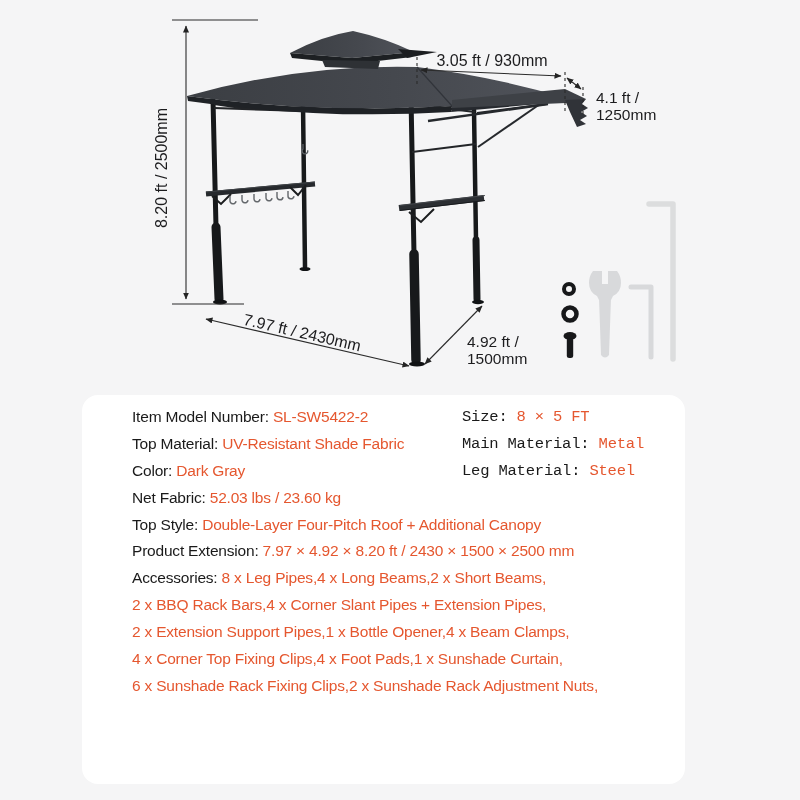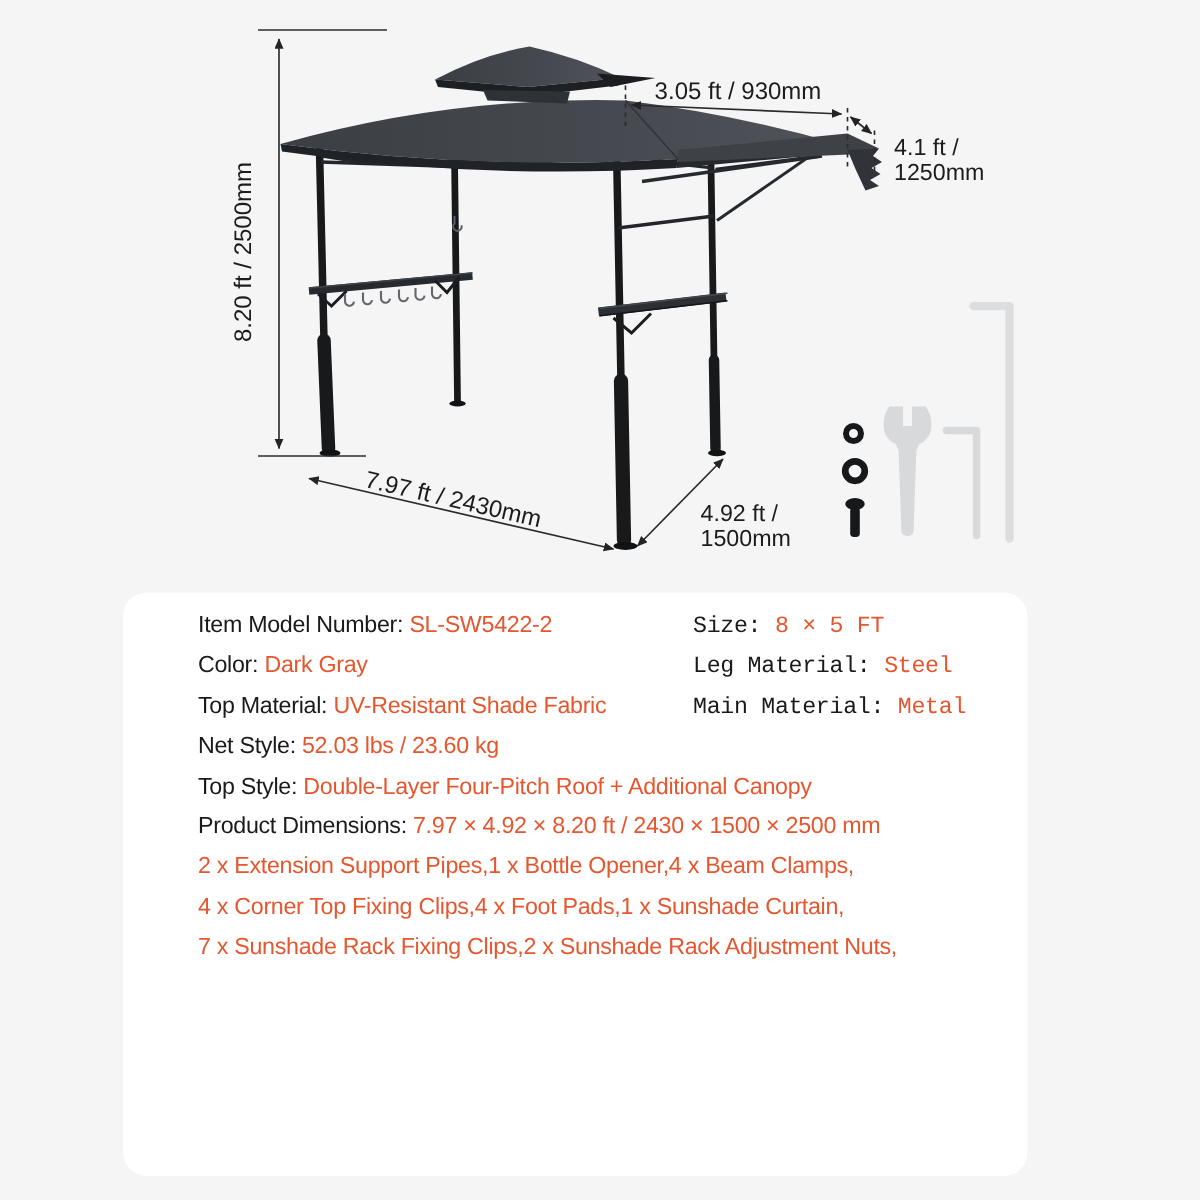--- a/index.html
+++ b/index.html
@@ -141,40 +141,46 @@
       <path d="M649,204 L673,204 L673,359" fill="none" stroke="#DCDDDE" stroke-width="5.5" stroke-linecap="round" stroke-linejoin="round"></path>
     </g>
   </svg>
 
   <div class="spec-card">
     <div class="spec-row">
       <span>Item Model Number: </span><span class="val">SL-SW5422-2</span>
       <span class="col2"><span>Size: </span><span class="val">8 × 5 FT</span></span>
     </div>
     <div class="spec-row">
+      <span>Top Material: </span><span class="val">UV-Resistant Shade Fabric</span>
+      <span class="col2"><span>Main Material: </span><span class="val">Metal</span></span>
+    </div>
+    <div class="spec-row">
       <span>Color: </span><span class="val">Dark Gray</span>
       <span class="col2"><span>Leg Material: </span><span class="val">Steel</span></span>
     </div>
     <div class="spec-row">
-      <span>Top Material: </span><span class="val">UV-Resistant Shade Fabric</span>
-      <span class="col2"><span>Main Material: </span><span class="val">Metal</span></span>
-    </div>
-    <div class="spec-row">
-      <span>Net Style: </span><span class="val">52.03 lbs / 23.60 kg</span>
+      <span>Net Fabric: </span><span class="val">52.03 lbs / 23.60 kg</span>
     </div>
     <div class="spec-row">
       <span>Top Style: </span><span class="val">Double-Layer Four-Pitch Roof + Additional Canopy</span>
     </div>
     <div class="spec-row">
-      <span>Product Dimensions: </span><span class="val">7.97 × 4.92 × 8.20 ft / 2430 × 1500 × 2500 mm</span>
+      <span>Product Extension: </span><span class="val">7.97 × 4.92 × 8.20 ft / 2430 × 1500 × 2500 mm</span>
+    </div>
+    <div class="spec-row">
+      <span>Accessories: </span><span class="val">8 x Leg Pipes,4 x Long Beams,2 x Short Beams,</span>
+    </div>
+    <div class="spec-row">
+      <span class="val">2 x BBQ Rack Bars,4 x Corner Slant Pipes + Extension Pipes,</span>
     </div>
     <div class="spec-row">
       <span class="val">2 x Extension Support Pipes,1 x Bottle Opener,4 x Beam Clamps,</span>
     </div>
     <div class="spec-row">
       <span class="val">4 x Corner Top Fixing Clips,4 x Foot Pads,1 x Sunshade Curtain,</span>
     </div>
     <div class="spec-row">
-      <span class="val">7 x Sunshade Rack Fixing Clips,2 x Sunshade Rack Adjustment Nuts,</span>
+      <span class="val">6 x Sunshade Rack Fixing Clips,2 x Sunshade Rack Adjustment Nuts,</span>
     </div>
   </div>
 
 </div>
 
 </body></html>

